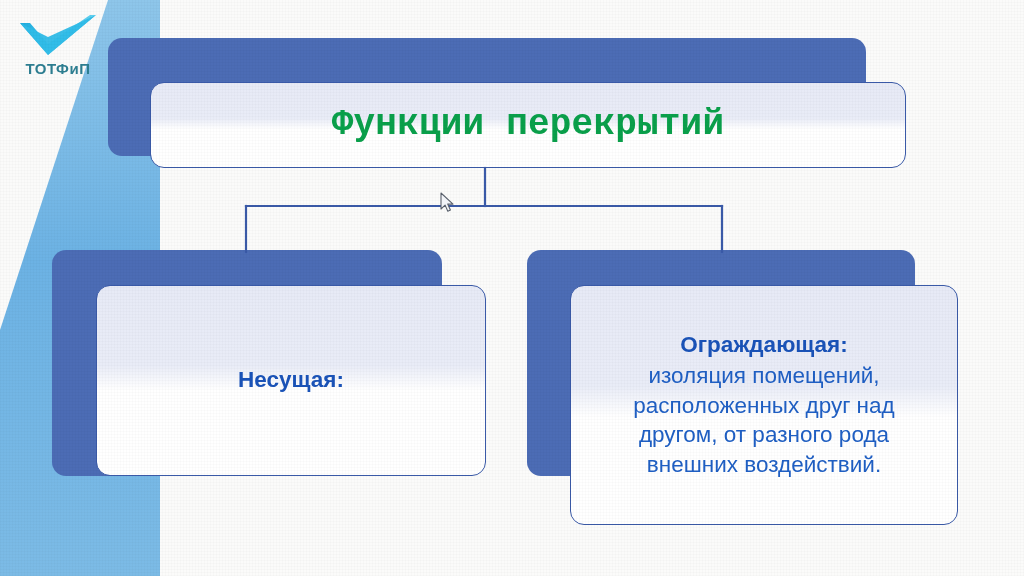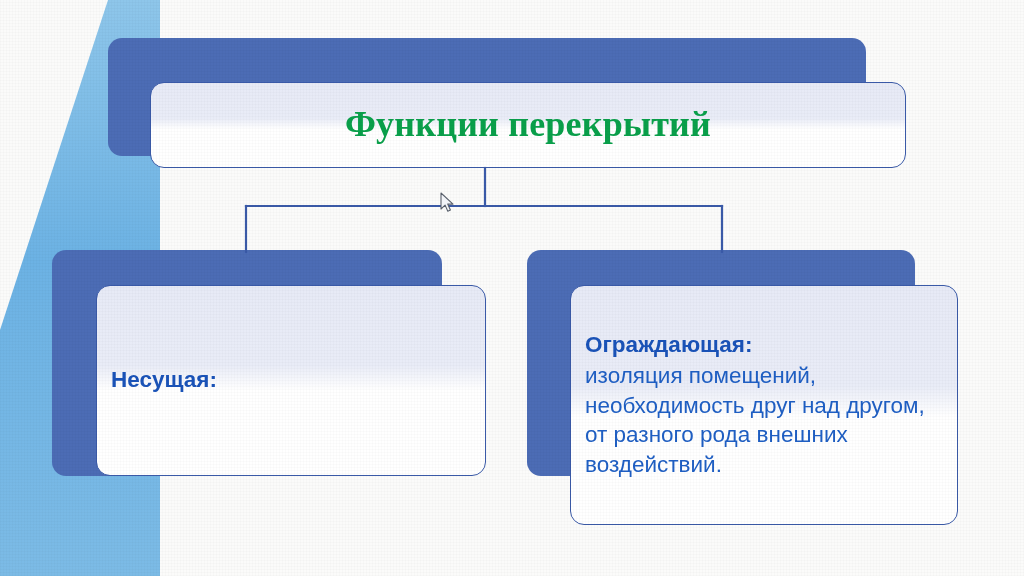--- a/index.html
+++ b/index.html
@@ -101,39 +101,40 @@
     left: 108px;  top: 38px;
     width: 758px; height: 118px;
   }
   #title-front {
     left: 150px;  top: 82px;
     width: 756px; height: 86px;
   }
   .title-text {
     width: 100%;
     text-align: center;
-    font-family: Liberation Serif, serif;
+    font-family: Liberation Mono, monospace;
     font-weight: bold;
     font-size: 36px;
     line-height: 1.05;
     color: #0aa04b;
     letter-spacing: 0.2px;
   }
 
   
   #left-shadow  { left: 52px;  top: 250px; width: 390px; height: 226px; }
   #left-front   { left: 96px;  top: 285px; width: 390px; height: 191px; }
 
   #right-shadow { left: 527px; top: 250px; width: 388px; height: 226px; }
   #right-front  { left: 570px; top: 285px; width: 388px; height: 240px; }
 
   .branch-body {
     width: 100%;
-    padding: 0 14px;
+    padding: 0 24px;
     box-sizing: border-box;
+    text-align: center;
     font-family: "Liberation Sans", "DejaVu Sans", sans-serif;
     font-size: 22.5px;
     line-height: 1.32;
     color: #1f5fc4;
   }
   .branch-head {
     display: block;
     font-weight: bold;
     color: #1a53b8;
     margin-bottom: 1px;
@@ -166,20 +167,34 @@
     <defs>
       <linearGradient id="decoGrad" x1="0" y1="0" x2="0" y2="1">
         <stop offset="0%" stop-color="#8ec6ea"></stop>
         <stop offset="45%" stop-color="#6cb2e4"></stop>
         <stop offset="100%" stop-color="#7cbbe6"></stop>
       </linearGradient>
     </defs>
     <polygon points="108,0 160,0 160,576 0,576 0,330" fill="url(#decoGrad)"></polygon>
   </svg>
 
+  <div class="logo">
+    <svg class="logo-mark" viewBox="0 0 80 44" aria-hidden="true">
+      <defs>
+        <linearGradient id="ckGrad" x1="0" y1="0" x2="1" y2="0.6">
+          <stop offset="0%" stop-color="#1aa8dd"></stop>
+          <stop offset="55%" stop-color="#3fc6ec"></stop>
+          <stop offset="100%" stop-color="#9fe3f6"></stop>
+        </linearGradient>
+      </defs>
+      <path d="M2,9 L30,41 L78,1 L72,1 L30,30 L12,9 Z" fill="url(#ckGrad)"></path>
+      <path d="M2,9 L30,41 L78,1 L30,23 Z" fill="#2fbce8" opacity="0.95"></path>
+    </svg>
+    <div class="logo-text">ТОТФиП</div>
+  </div>
 
   <div class="card-shadow" id="title-shadow"></div>
   <div class="card-front" id="title-front">
     <div class="title-text">Функции перекрытий</div>
   </div>
 
   <svg class="connectors" viewBox="0 0 1024 576" preserveAspectRatio="none" aria-hidden="true">
     <g stroke="#3a5aa8" stroke-width="2.2" fill="none" stroke-linecap="square">
 
       <line x1="485" y1="168" x2="485" y2="206"></line>
@@ -196,21 +211,21 @@
   <div class="card-front" id="left-front">
     <div class="branch-body">
       <span class="branch-head">Несущая:</span>
     </div>
   </div>
 
   <div class="card-shadow" id="right-shadow"></div>
   <div class="card-front" id="right-front">
     <div class="branch-body">
       <span class="branch-head">Ограждающая:</span>
-      <span class="branch-desc">изоляция помещений, необходимость друг над другом, от разного рода внешних воздействий.</span>
+      <span class="branch-desc">изоляция помещений, расположенных друг над другом, от разного рода внешних воздействий.</span>
     </div>
   </div>
 
   <div class="texture"></div>
 
   <svg class="cursor" width="16" height="22" viewBox="0 0 16 22" aria-hidden="true" style="left: 440px; top: 192px;">
     <path d="M1,1 L1,17 L5.1,13.1 L7.8,19.2 L10.4,18.1 L7.7,12.1 L13,12.1 Z" fill="#f2f4f8" stroke="#59606b" stroke-width="1.1" stroke-linejoin="round"></path>
   </svg>
 
 </div>

